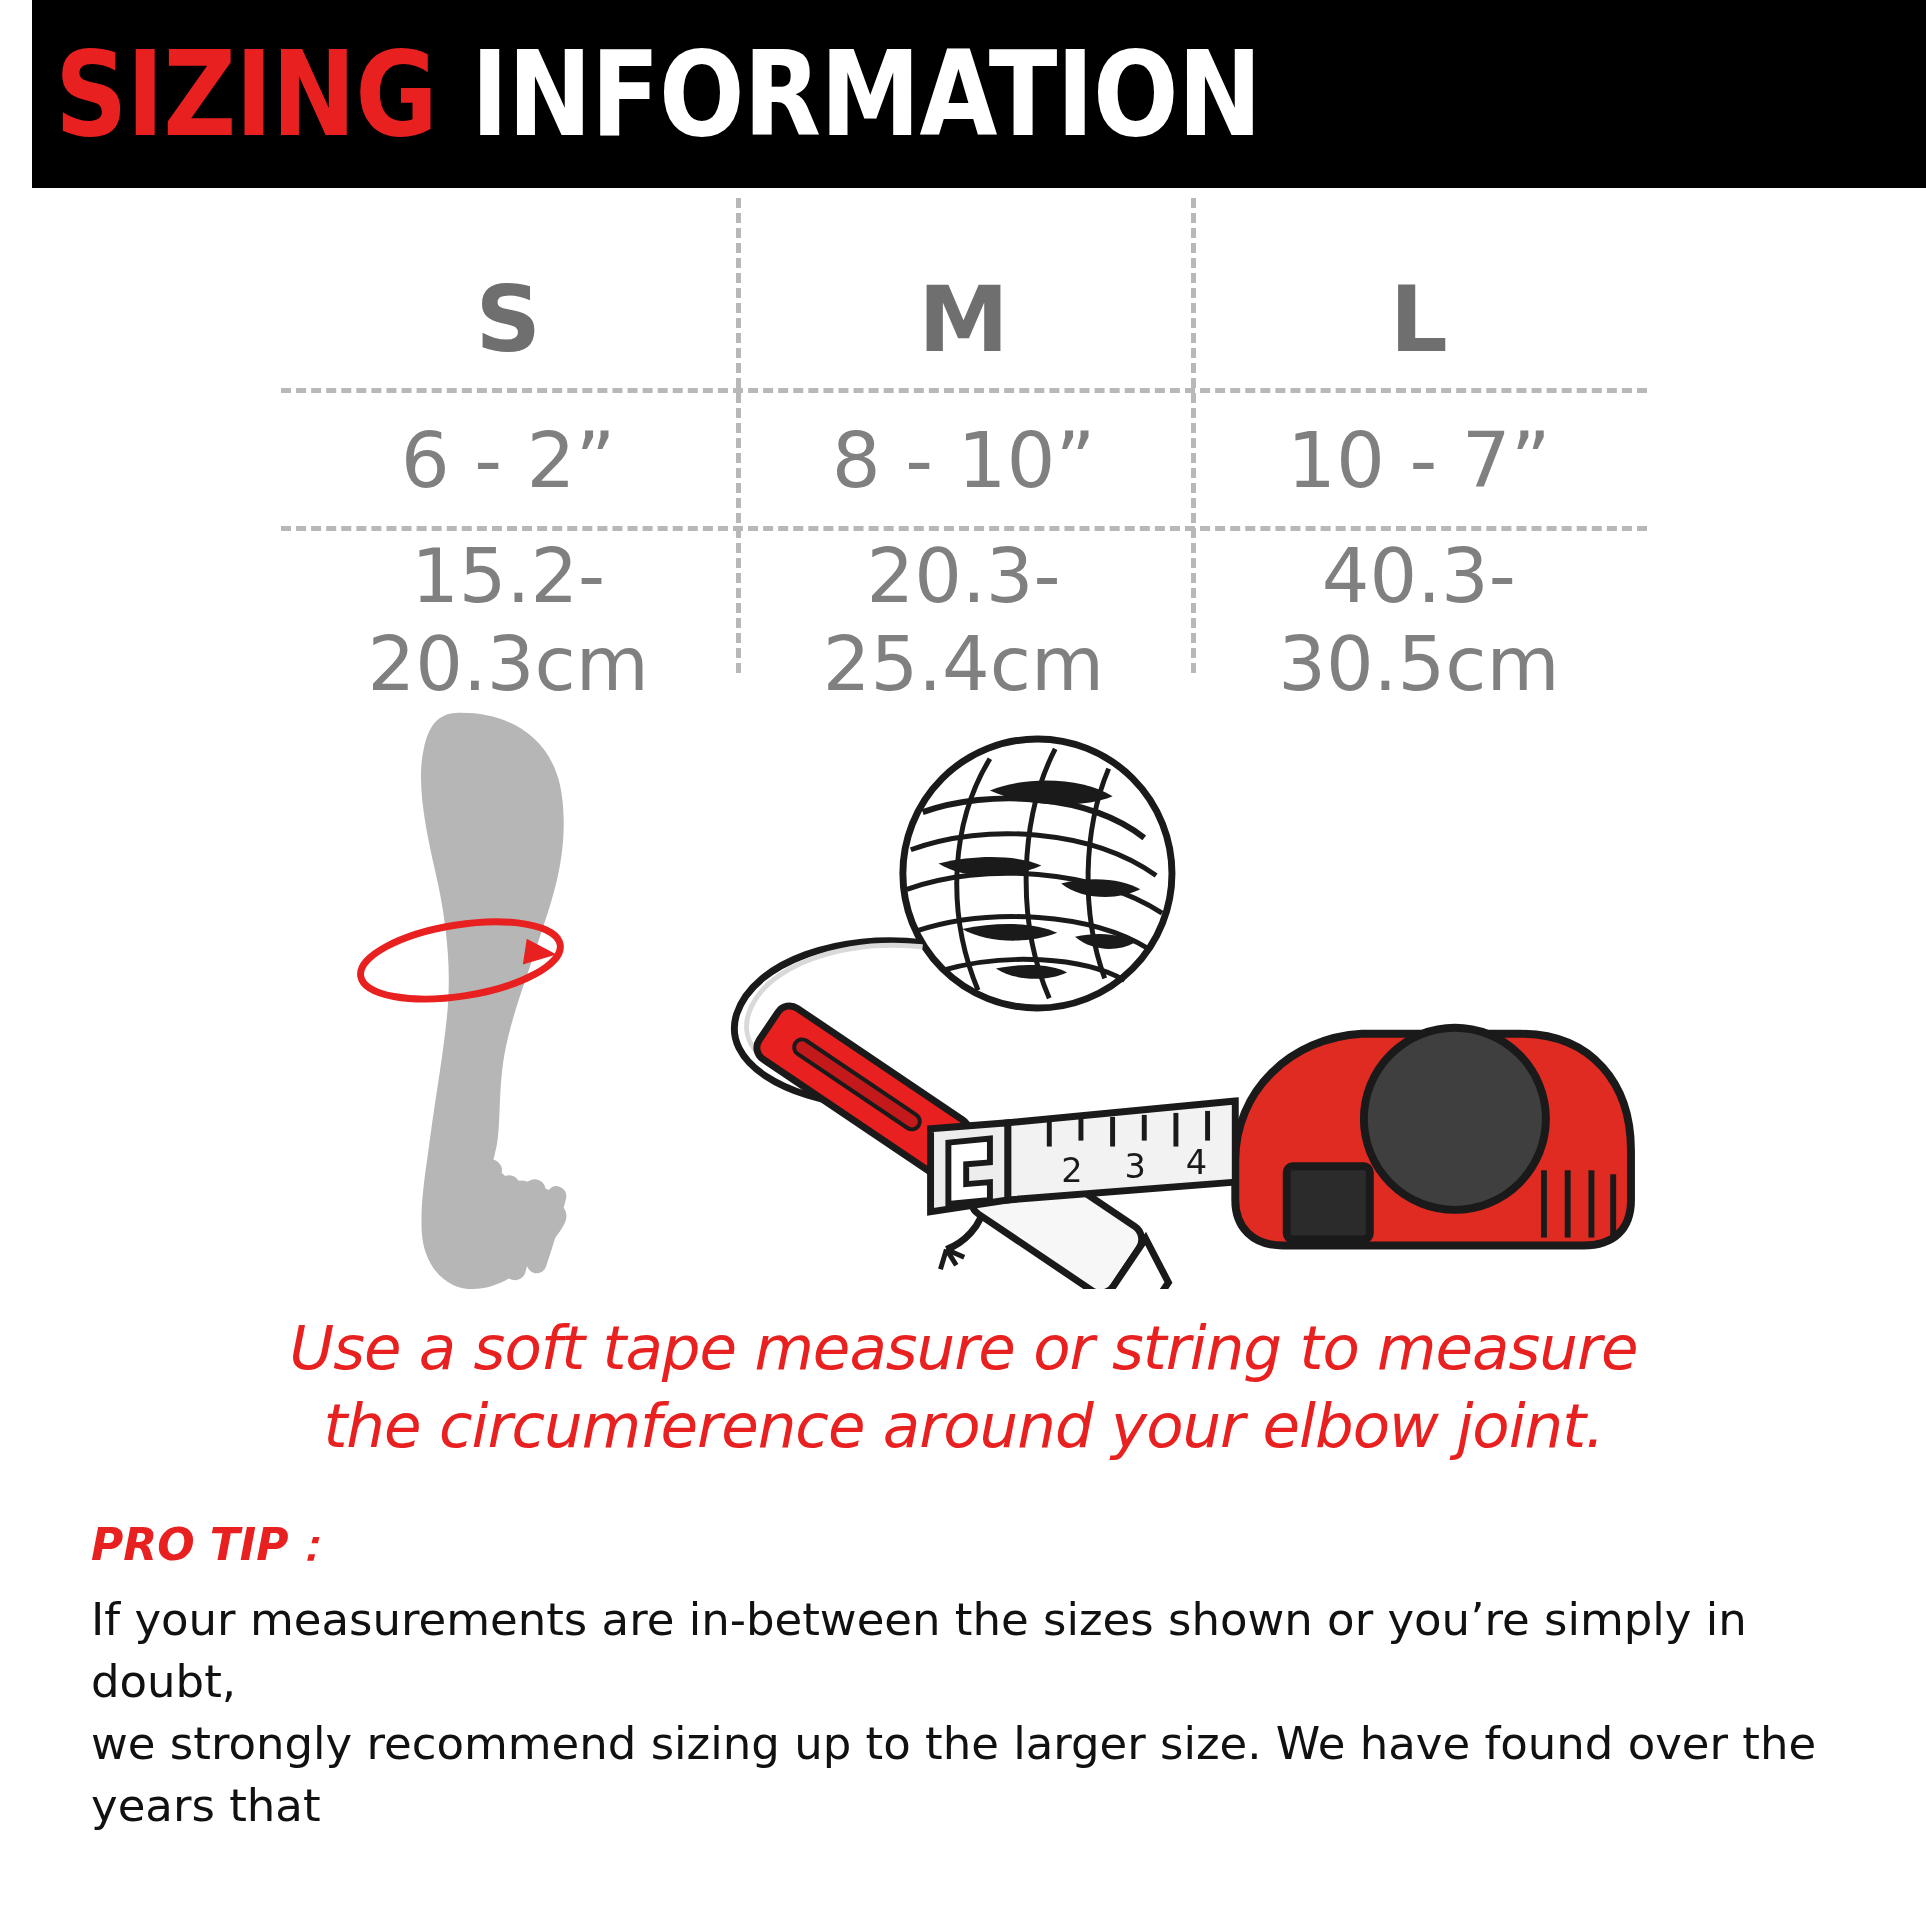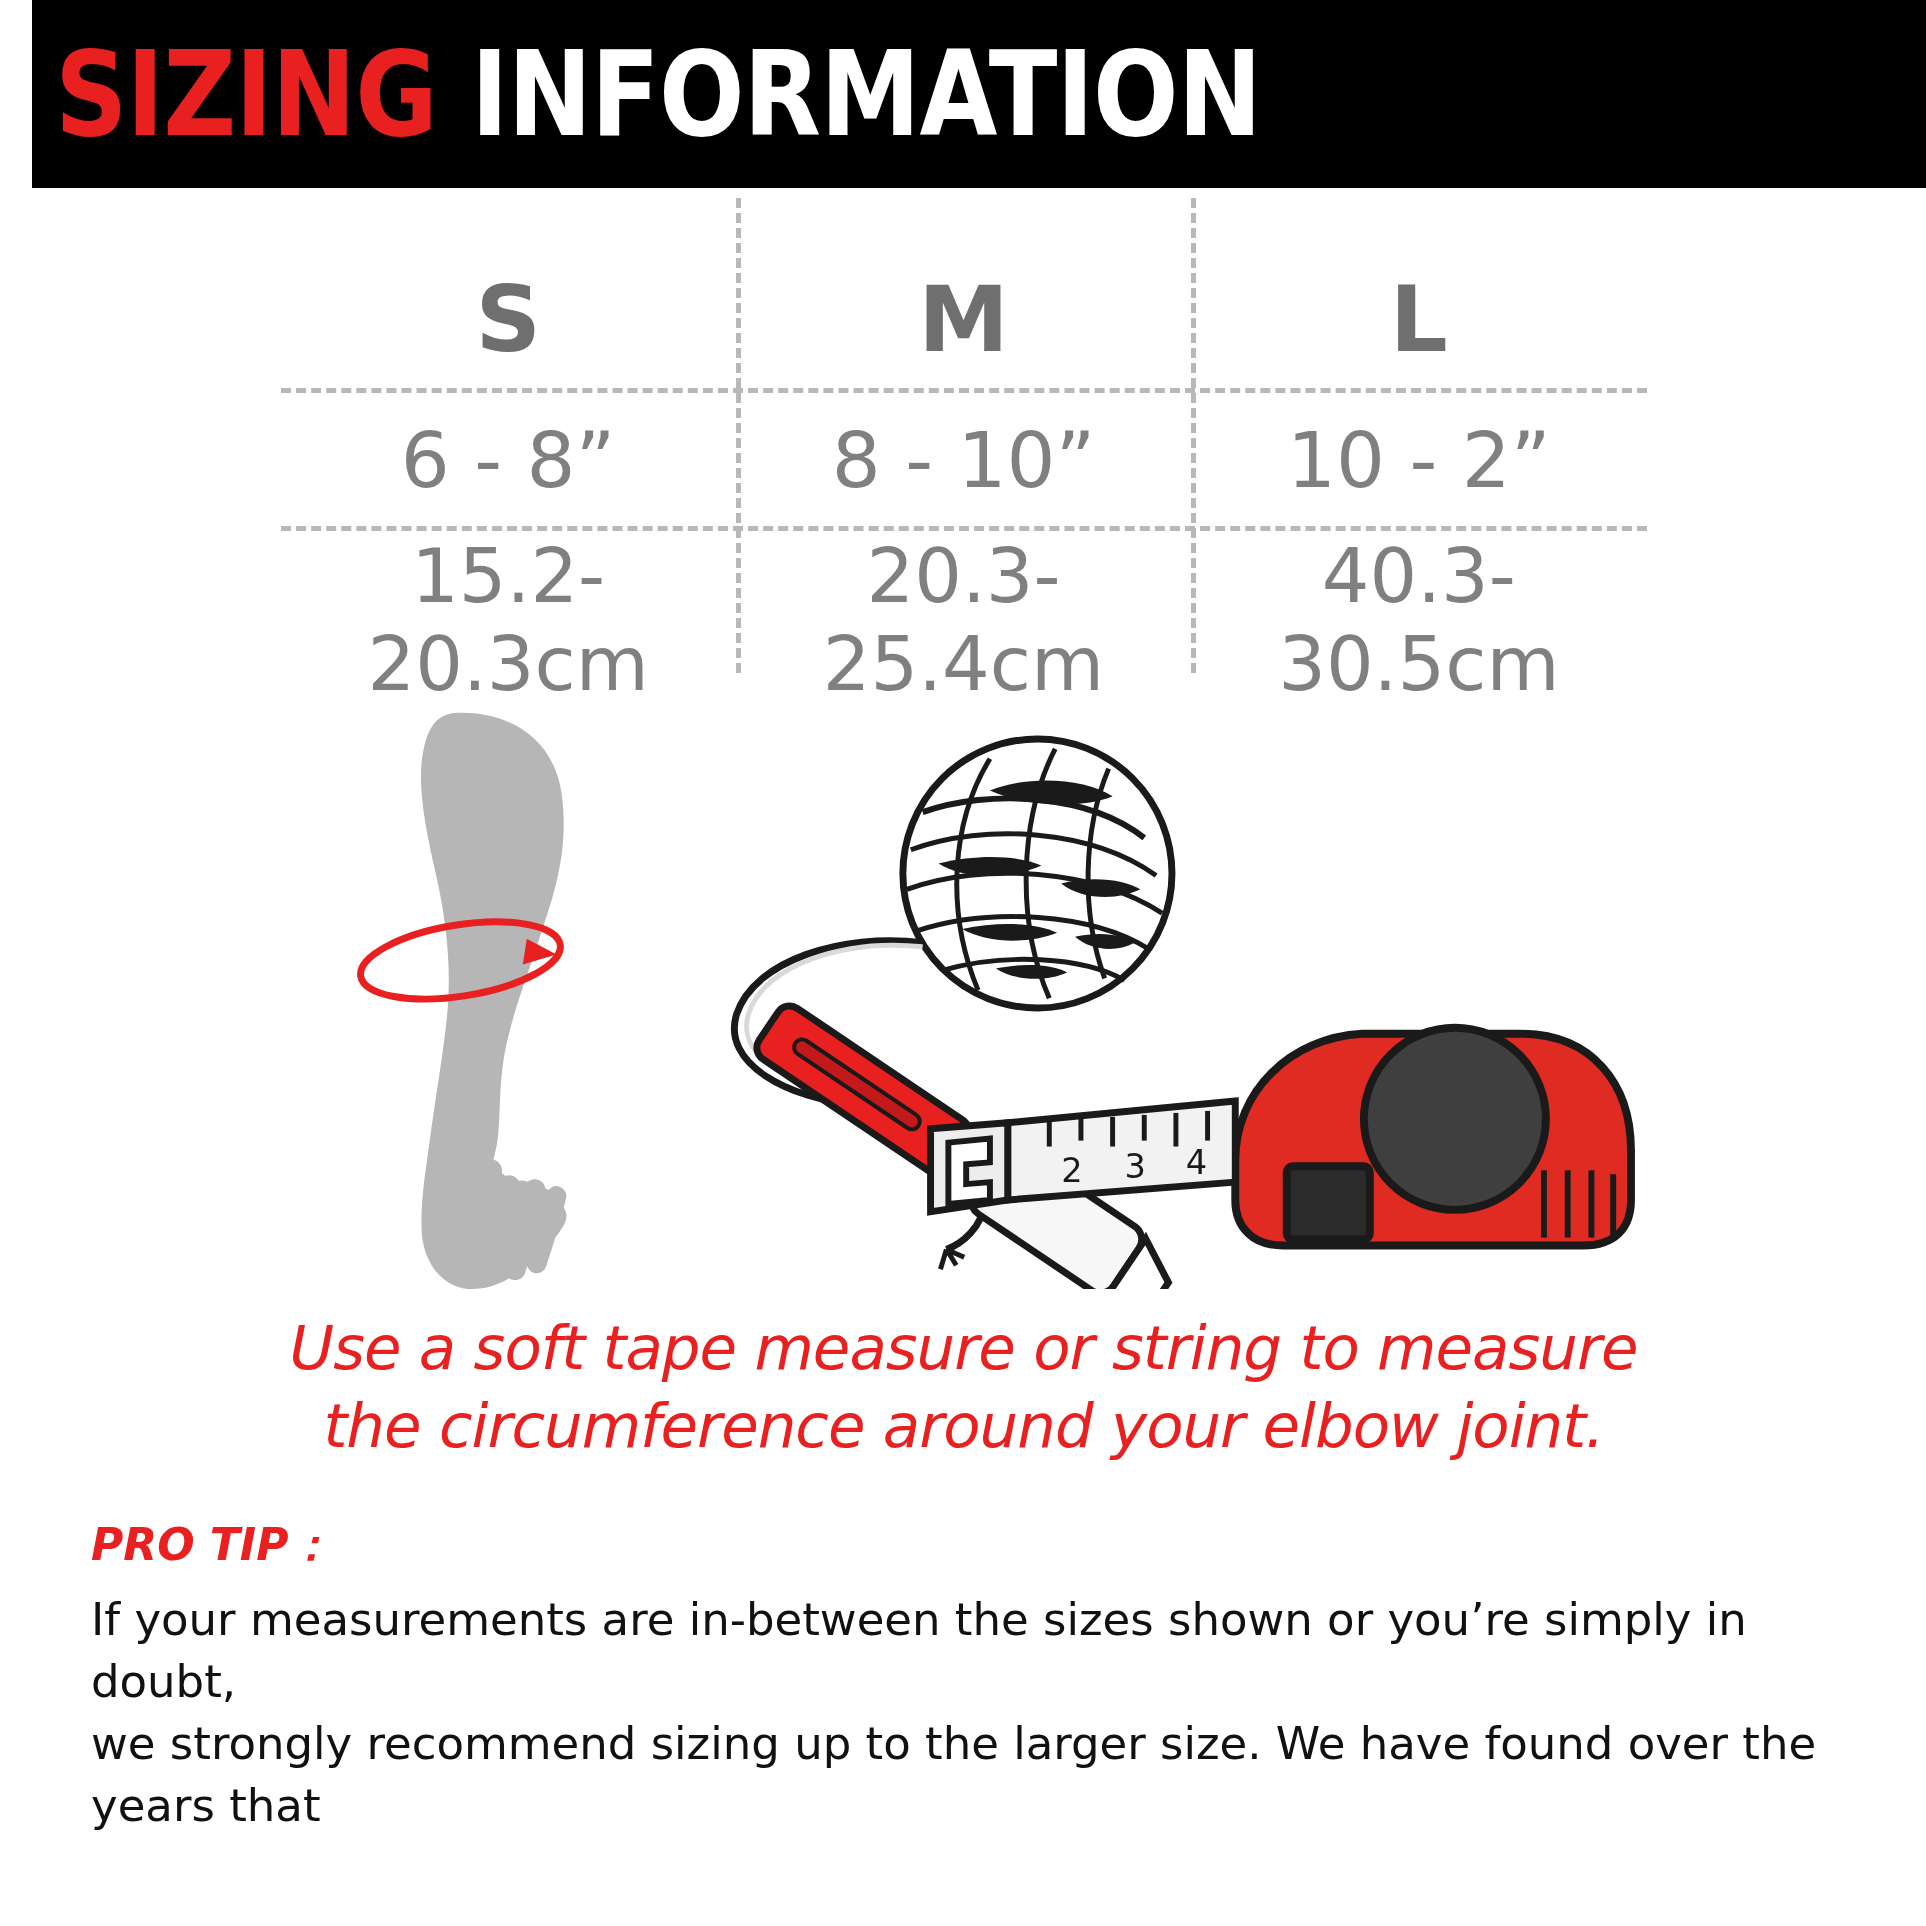--- a/index.html
+++ b/index.html
@@ -162,23 +162,23 @@
   <div class="vline v2"></div>
 
   <table class="size-table">
     <tbody>
         <tr class="row-letter">
       <td>S</td>
       <td>M</td>
       <td>L</td>
     </tr>
     <tr class="row-in">
-      <td>6 - 8”</td>
+      <td>6 - 2”</td>
       <td>8 - 10”</td>
-      <td>10 - 2”</td>
+      <td>10 - 7”</td>
     </tr>
     <tr class="row-cm">
       <td>15.2-20.3cm</td>
       <td>20.3-25.4cm</td>
       <td>40.3-30.5cm</td>
     </tr>
   </tbody>
     </table>
 </div>
 

